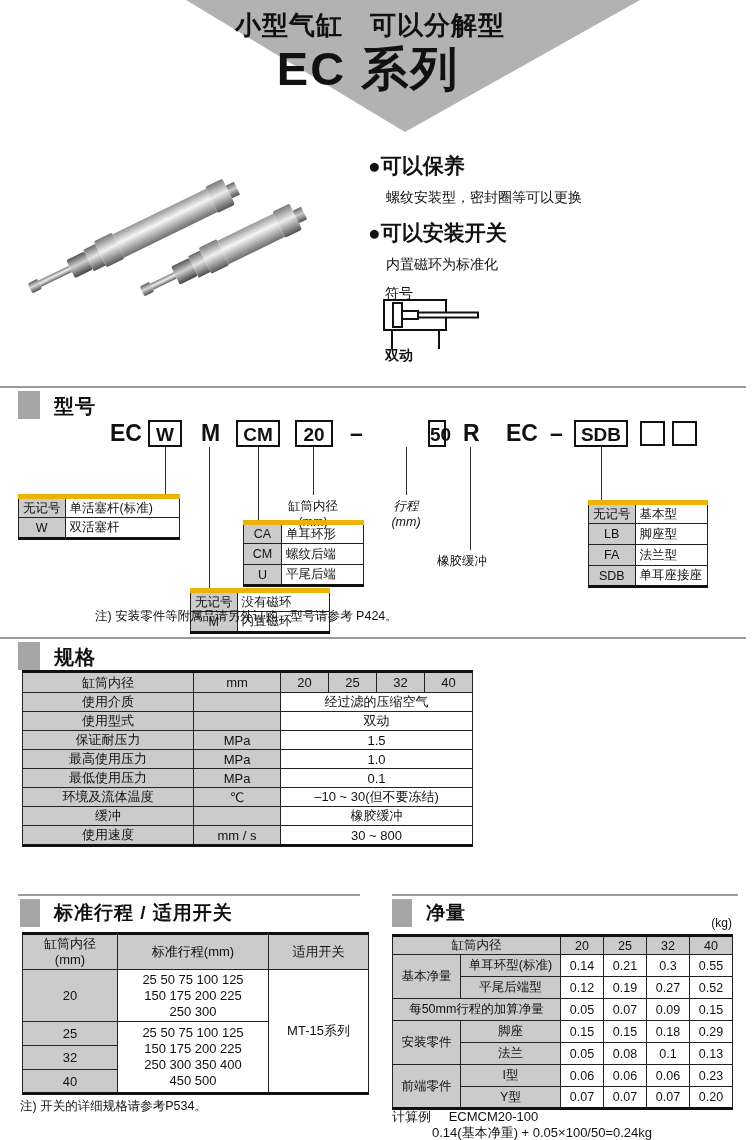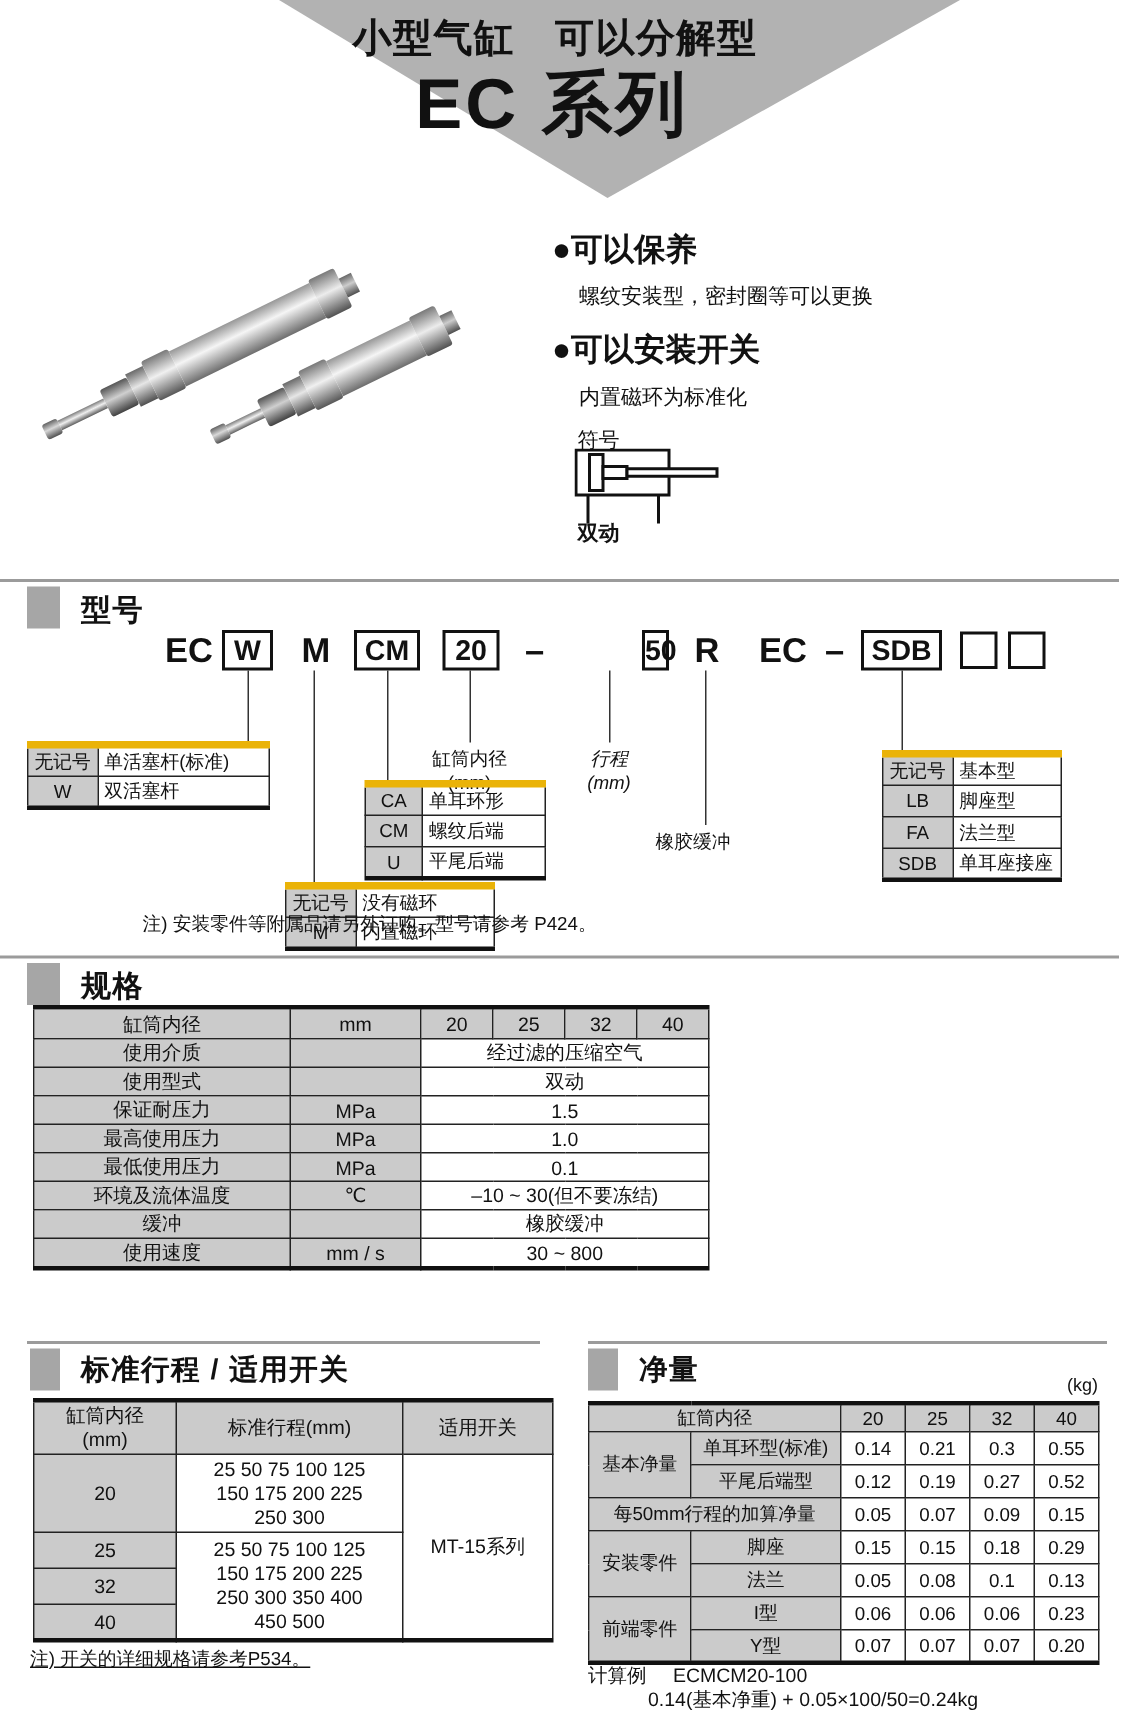--- a/index.html
+++ b/index.html
@@ -325,21 +325,21 @@
     </tr>
     <tr style="height:24px;">
       <td class="shade">32</td>
         </tr>
     <tr style="height:24px;">
       <td class="shade">40</td>
         </tr>
   </tbody>
     </table>
 
-  <div class="note" style="left:20px; top:1098px;text-decoration:underline;">注) 开关的详细规格请参考P534。</div>
+  <div class="note" style="left:20px; top:1098px;">注) 开关的详细规格请参考P534。</div>
 
   <div class="rule" style="left:392px; top:894px; width:346px;"></div>
   <div class="marker" style="left:392px; top:899px; width:20px; height:28px;"></div>
   <div class="sec-title" style="left:426px; top:900px; font-size:19px;">净量</div>
   <div class="kg-note" style="left:680px; top:916px; width:52px; text-align:right;">(kg)</div>
 
   <table class="weight-table">
     <colgroup>
         <col style="width:68px">
         <col style="width:100px">

